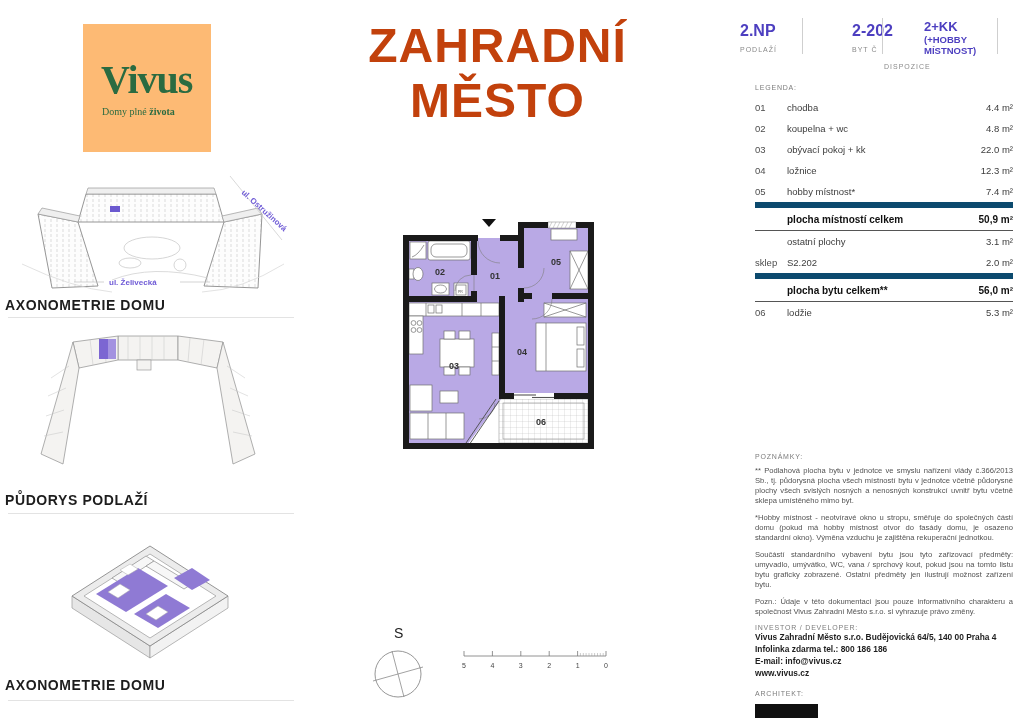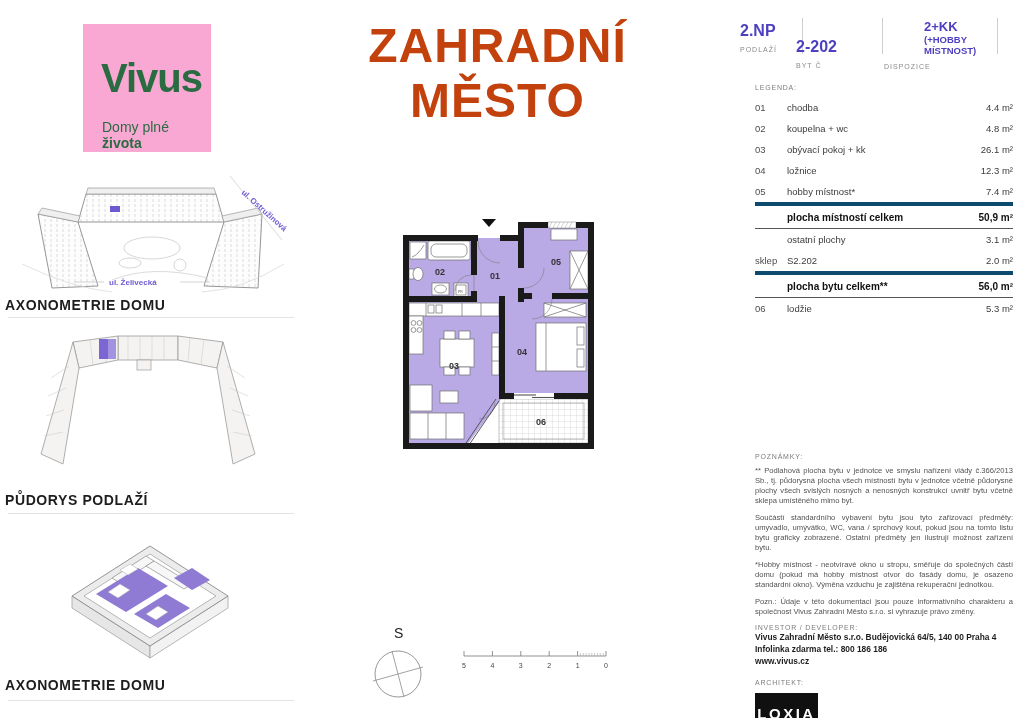--- a/index.html
+++ b/index.html
@@ -1,23 +1,23 @@
 <!DOCTYPE html>
 <html><head>
 <meta charset="utf-8">
 <style>
   * { margin:0; padding:0; box-sizing:border-box; }
   html,body { width:1024px; height:718px; background:#ffffff; overflow:hidden;
     font-family:"Liberation Sans", sans-serif; color:#222; }
   .abs { position:absolute; }
 
   
-  .vivus-box { left:83px; top:24px; width:128px; height:128px; background:#f9a8d4; }
+  .vivus-box { left:83px; top:24px; width:128px; height:128px; background:#fdba74;font-family:Liberation Serif, serif; }
   .vivus-name { position:absolute; left:18px; top:32px; font-size:40px; font-weight:bold; color:#2a6b41; letter-spacing:-1px; }
-  .vivus-tag { position:absolute; left:19px; top:82px; font-size:14px; color:#2a6b41;margin-top:13px; }
+  .vivus-tag { position:absolute; left:19px; top:82px; font-size:10px; color:#2a6b41; }
   .vivus-tag b { font-weight:bold; }
 
   
   .main-title { left:300px; top:18px; width:395px; text-align:center;
     font-size:48px; font-weight:bold; color:#c2410c; letter-spacing:1px; }
 
   
   .hdr-col { top:22px; }
   .hdr-val { font-size:16px; font-weight:bold; color:#4d3fc0; line-height:1.1; }
   .hdr-val2 { font-size:13px; font-weight:bold; color:#4d3fc0; line-height:1.15;margin-left:40px; }
@@ -27,21 +27,21 @@
 
   
   .legend { left:755px; top:84px; width:258px; }
   .sec-lbl { font-size:7px; color:#7c7c7c; letter-spacing:.8px; }
   .lrows { margin-top:6px; }
   .lrow { display:flex; align-items:baseline; padding:5px 0 5px 0; font-size:9.5px; color:#3c3c3c; }
   .lnum { min-width:32px; color:#4c4c4c; }
   .lname { flex:1; }
   .larea { text-align:right; white-space:nowrap; }
   .lrow.ltotal { font-size:10px; font-weight:bold; color:#111;
-    border-top:4px solid #0c4a6e; border-bottom:1px solid #555; padding:5.5px 0; }
+    border-top:6px solid #0c4a6e; border-bottom:1px solid #555; padding:5.5px 0; }
 
   
   .notes { left:755px; top:453px; width:258px; }
   .notes p { font-size:7.6px; color:#525252; line-height:1.32; text-align:justify; margin-bottom:7px; }
   .inv-lines { margin-top:1px; font-size:8.4px; font-weight:bold; color:#1e1e1e; line-height:1.4; }
   .architekt-lbl { margin-top:11px; }
   .loxia { margin-top:7px; width:63px; height:41px; background:#101010; color:#fff;
     display:flex; flex-direction:column; align-items:center; justify-content:center; }
   .loxia .lx { font-size:15px; font-weight:bold; letter-spacing:2.5px; }
 
@@ -61,21 +61,21 @@
   <div class="vivus-tag"><span>Domy plné </span><b>života</b></div>
 </div>
 
 <div class="abs main-title">ZAHRADNÍ MĚSTO</div>
 
 <div class="abs hdr-col" style="left:740px; width:60px;">
   <div class="hdr-val">2.NP</div>
   <div class="hdr-lbl">PODLAŽÍ</div>
 </div>
 <div class="abs hdr-div" style="left:802px;"></div>
-<div class="abs hdr-col" style="left:796px; width:72px;margin-top:16px;">
+<div class="abs hdr-col" style="left:852px; width:72px;">
   <div class="hdr-val">2-202</div>
   <div class="hdr-lbl">BYT Č</div>
 </div>
 <div class="abs hdr-div" style="left:882px;"></div>
 <div class="abs hdr-col" style="left:884px; width:110px; top:20px;">
   <div class="hdr-val2"><span>2+KK</span><span class="sub">(+HOBBY MÍSTNOST)</span></div>
   <div class="hdr-lbl">DISPOZICE</div>
 </div>
 <div class="abs hdr-div" style="left:997px;"></div>
 
@@ -88,21 +88,21 @@
         <span class="larea">4.4 m²</span>
       </div>
       <div class="lrow">
         <span class="lnum">02</span>
         <span class="lname">koupelna + wc</span>
         <span class="larea">4.8 m²</span>
       </div>
       <div class="lrow">
         <span class="lnum">03</span>
         <span class="lname">obývací pokoj + kk</span>
-        <span class="larea">26.1 m²</span>
+        <span class="larea">22.0 m²</span>
       </div>
       <div class="lrow">
         <span class="lnum">04</span>
         <span class="lname">ložnice</span>
         <span class="larea">12.3 m²</span>
       </div>
       <div class="lrow">
         <span class="lnum">05</span>
         <span class="lname">hobby místnost*</span>
         <span class="larea">7.4 m²</span>
@@ -132,28 +132,29 @@
         <span class="lname">lodžie</span>
         <span class="larea">5.3 m²</span>
       </div>
     </div>
 </div>
 
 <div class="abs notes">
   <div class="sec-lbl" style="margin-bottom:6px;">POZNÁMKY:</div>
   <div>
       <p>** Podlahová plocha bytu v jednotce ve smyslu nařízení vlády č.366/2013 Sb., tj. půdorysná plocha všech místností bytu v jednotce včetně půdorysné plochy všech svislých nosných a nenosných konstrukcí uvnitř bytu včetně sklepa umístěného mimo byt.</p>
+      <p>*Hobby místnost - neotvíravé okno u stropu, směřuje do společných částí domu (pokud má hobby místnost otvor do fasády domu, je osazeno standardní okno). Výměna vzduchu je zajištěna rekuperační jednotkou.</p>
       <p>Součástí standardního vybavení bytu jsou tyto zařizovací předměty: umyvadlo, umývátko, WC, vana / sprchový kout, pokud jsou na tomto listu bytu graficky zobrazené. Ostatní předměty jen ilustrují možnost zařízení bytu.</p>
-      <p>*Hobby místnost - neotvíravé okno u stropu, směřuje do společných částí domu (pokud má hobby místnost otvor do fasády domu, je osazeno standardní okno). Výměna vzduchu je zajištěna rekuperační jednotkou.</p>
       <p>Pozn.: Údaje v této dokumentaci jsou pouze informativního charakteru a společnost Vivus Zahradní Město s.r.o. si vyhrazuje právo změny.</p>
     </div>
   <div class="sec-lbl">INVESTOR / DEVELOPER:</div>
   <div class="inv-lines">
       <div>Vivus Zahradní Město s.r.o. Budějovická 64/5, 140 00 Praha 4</div>
       <div>Infolinka zdarma tel.: 800 186 186</div>
+      <div>E-mail: info@vivus.cz</div>
       <div>www.vivus.cz</div>
     </div>
   <div class="sec-lbl architekt-lbl">ARCHITEKT:</div>
   <div class="loxia">
     <div class="lx">LOXIA</div>
 
   </div>
 </div>
 
 <svg class="abs" style="left:12px; top:168px;" width="282" height="128" viewBox="0 0 282 128">

